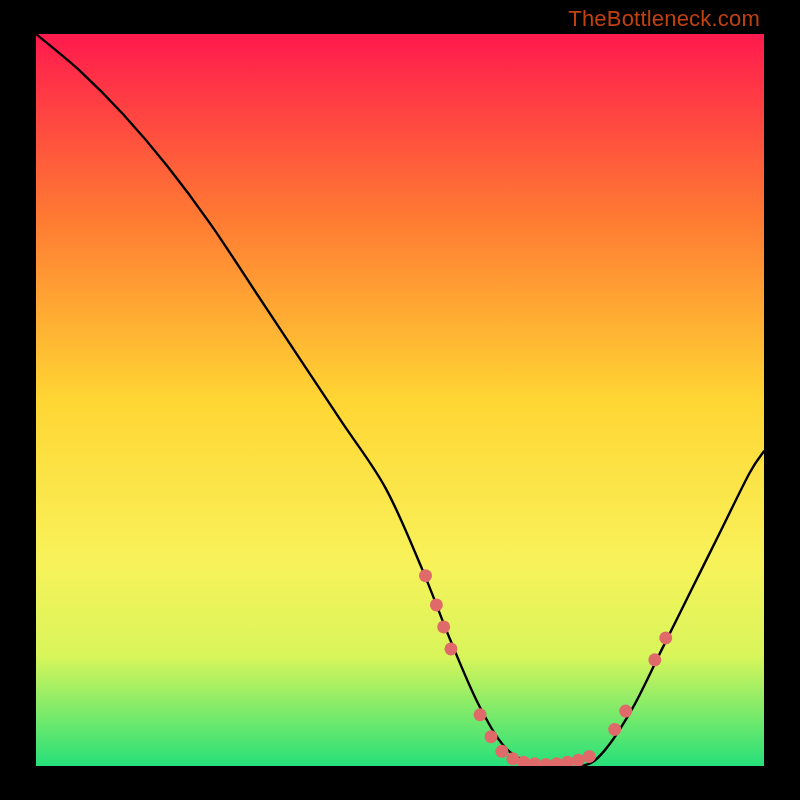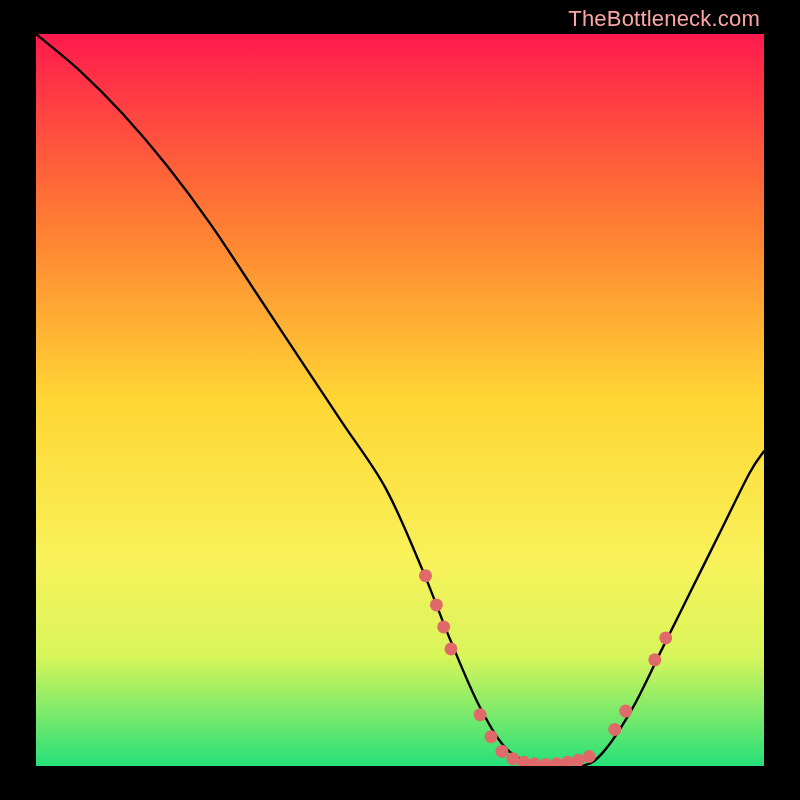--- a/index.html
+++ b/index.html
@@ -24,21 +24,21 @@
     top: 34px;
     width: 728px;
     height: 732px;
   }
   .watermark {
     position: absolute;
     top: 6px;
     right: 40px;
     font-family: Arial, Helvetica, sans-serif;
     font-size: 22px;
-    color: #fca5a5;
+    color: #c2410c;
     letter-spacing: 0.2px;
   }
   svg { display: block; }
 </style>
 </head>
 <body>
 
 <div class="frame">
 
   <div class="watermark">TheBottleneck.com</div>

